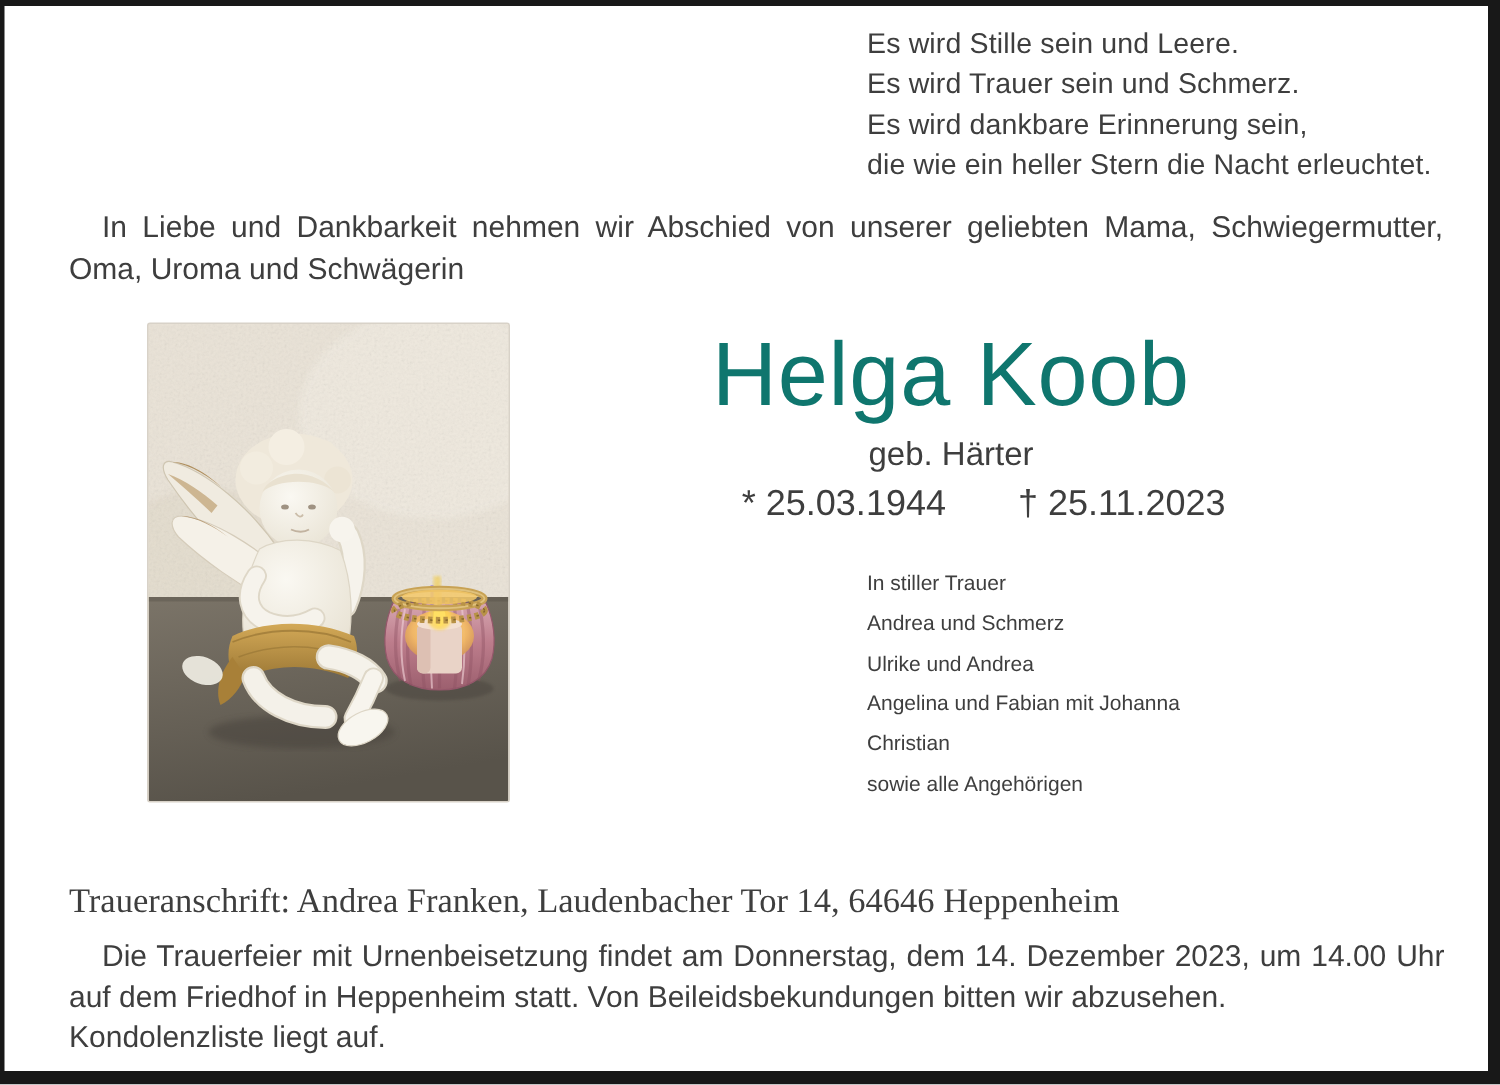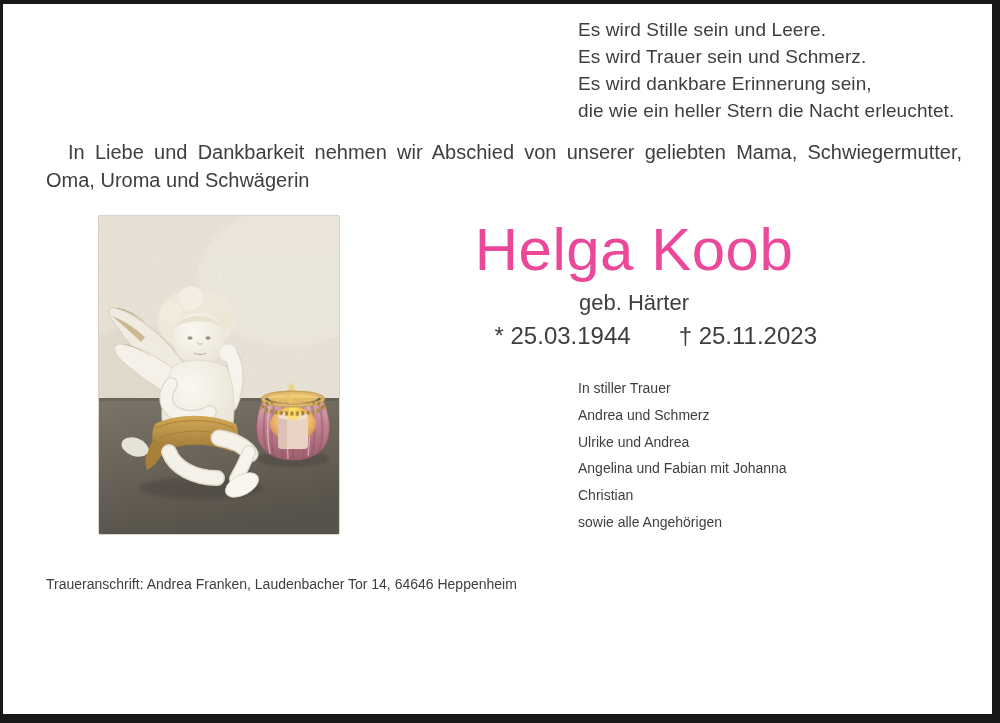--- a/index.html
+++ b/index.html
@@ -14,25 +14,25 @@
     font-family:"Liberation Sans", sans-serif;
     color:#3e3e3e;
     overflow:hidden;
   }
   .abs{position:absolute;}
   .line{white-space:nowrap;}
   .poem{left:575px;top:12px;font-size:19px;line-height:27px;letter-spacing:0.1px;}
   .intro{left:43px;top:134px;width:916px;font-size:20px;line-height:28px;}
   .justify-line{text-align:justify;text-align-last:justify;white-space:normal;margin-left:22px;}
   .name-block{left:448px;top:214px;width:366px;text-align:center;}
-  .deceased-name{font-size:60px;line-height:64px;color:#ec4899;letter-spacing:0.5px;}
+  .deceased-name{font-size:60px;line-height:64px;color:#0f766e;letter-spacing:0.5px;}
   .maiden{font-size:22px;line-height:24px;margin-top:9px;}
   .dates{display:flex;justify-content:flex-end;gap:48px;font-size:24px;margin-top:7px;}
   .mourners{left:575px;top:371px;font-size:14px;line-height:26.8px;}
-  .address{left:43px;top:572px;font-size:14px;}
+  .address{left:43px;top:584px;font-size:23px;font-family:Liberation Serif, serif;}
   .funeral{left:43px;top:621px;width:917px;font-size:20px;line-height:27px;}
   .photo{
     left:95px;top:211px;width:240px;height:318px;
     border:1px solid #d8d2c8;border-radius:2px;overflow:hidden;background:#e9e2d6;
   }
   .photo svg{display:block;}
 </style>
 </head>
 <body>
 
@@ -213,14 +213,19 @@
     <div class="line">In stiller Trauer</div>
     <div class="line">Andrea und Schmerz</div>
     <div class="line">Ulrike und Andrea</div>
     <div class="line">Angelina und Fabian mit Johanna</div>
     <div class="line">Christian</div>
     <div class="line">sowie alle Angehörigen</div>
   </div>
 
   <div class="abs address line">Traueranschrift: Andrea Franken, Laudenbacher Tor 14, 64646 Heppenheim</div>
 
+  <div class="abs funeral">
+    <div class="justify-line">Die Trauerfeier mit Urnenbeisetzung findet am Donnerstag, dem 14. Dezember 2023, um 14.00 Uhr</div>
+    <div class="line">auf dem Friedhof in Heppenheim statt. Von Beileidsbekundungen bitten wir abzusehen.</div>
+    <div class="line">Kondolenzliste liegt auf.</div>
+  </div>
 
 </div>
 
 </body></html>

